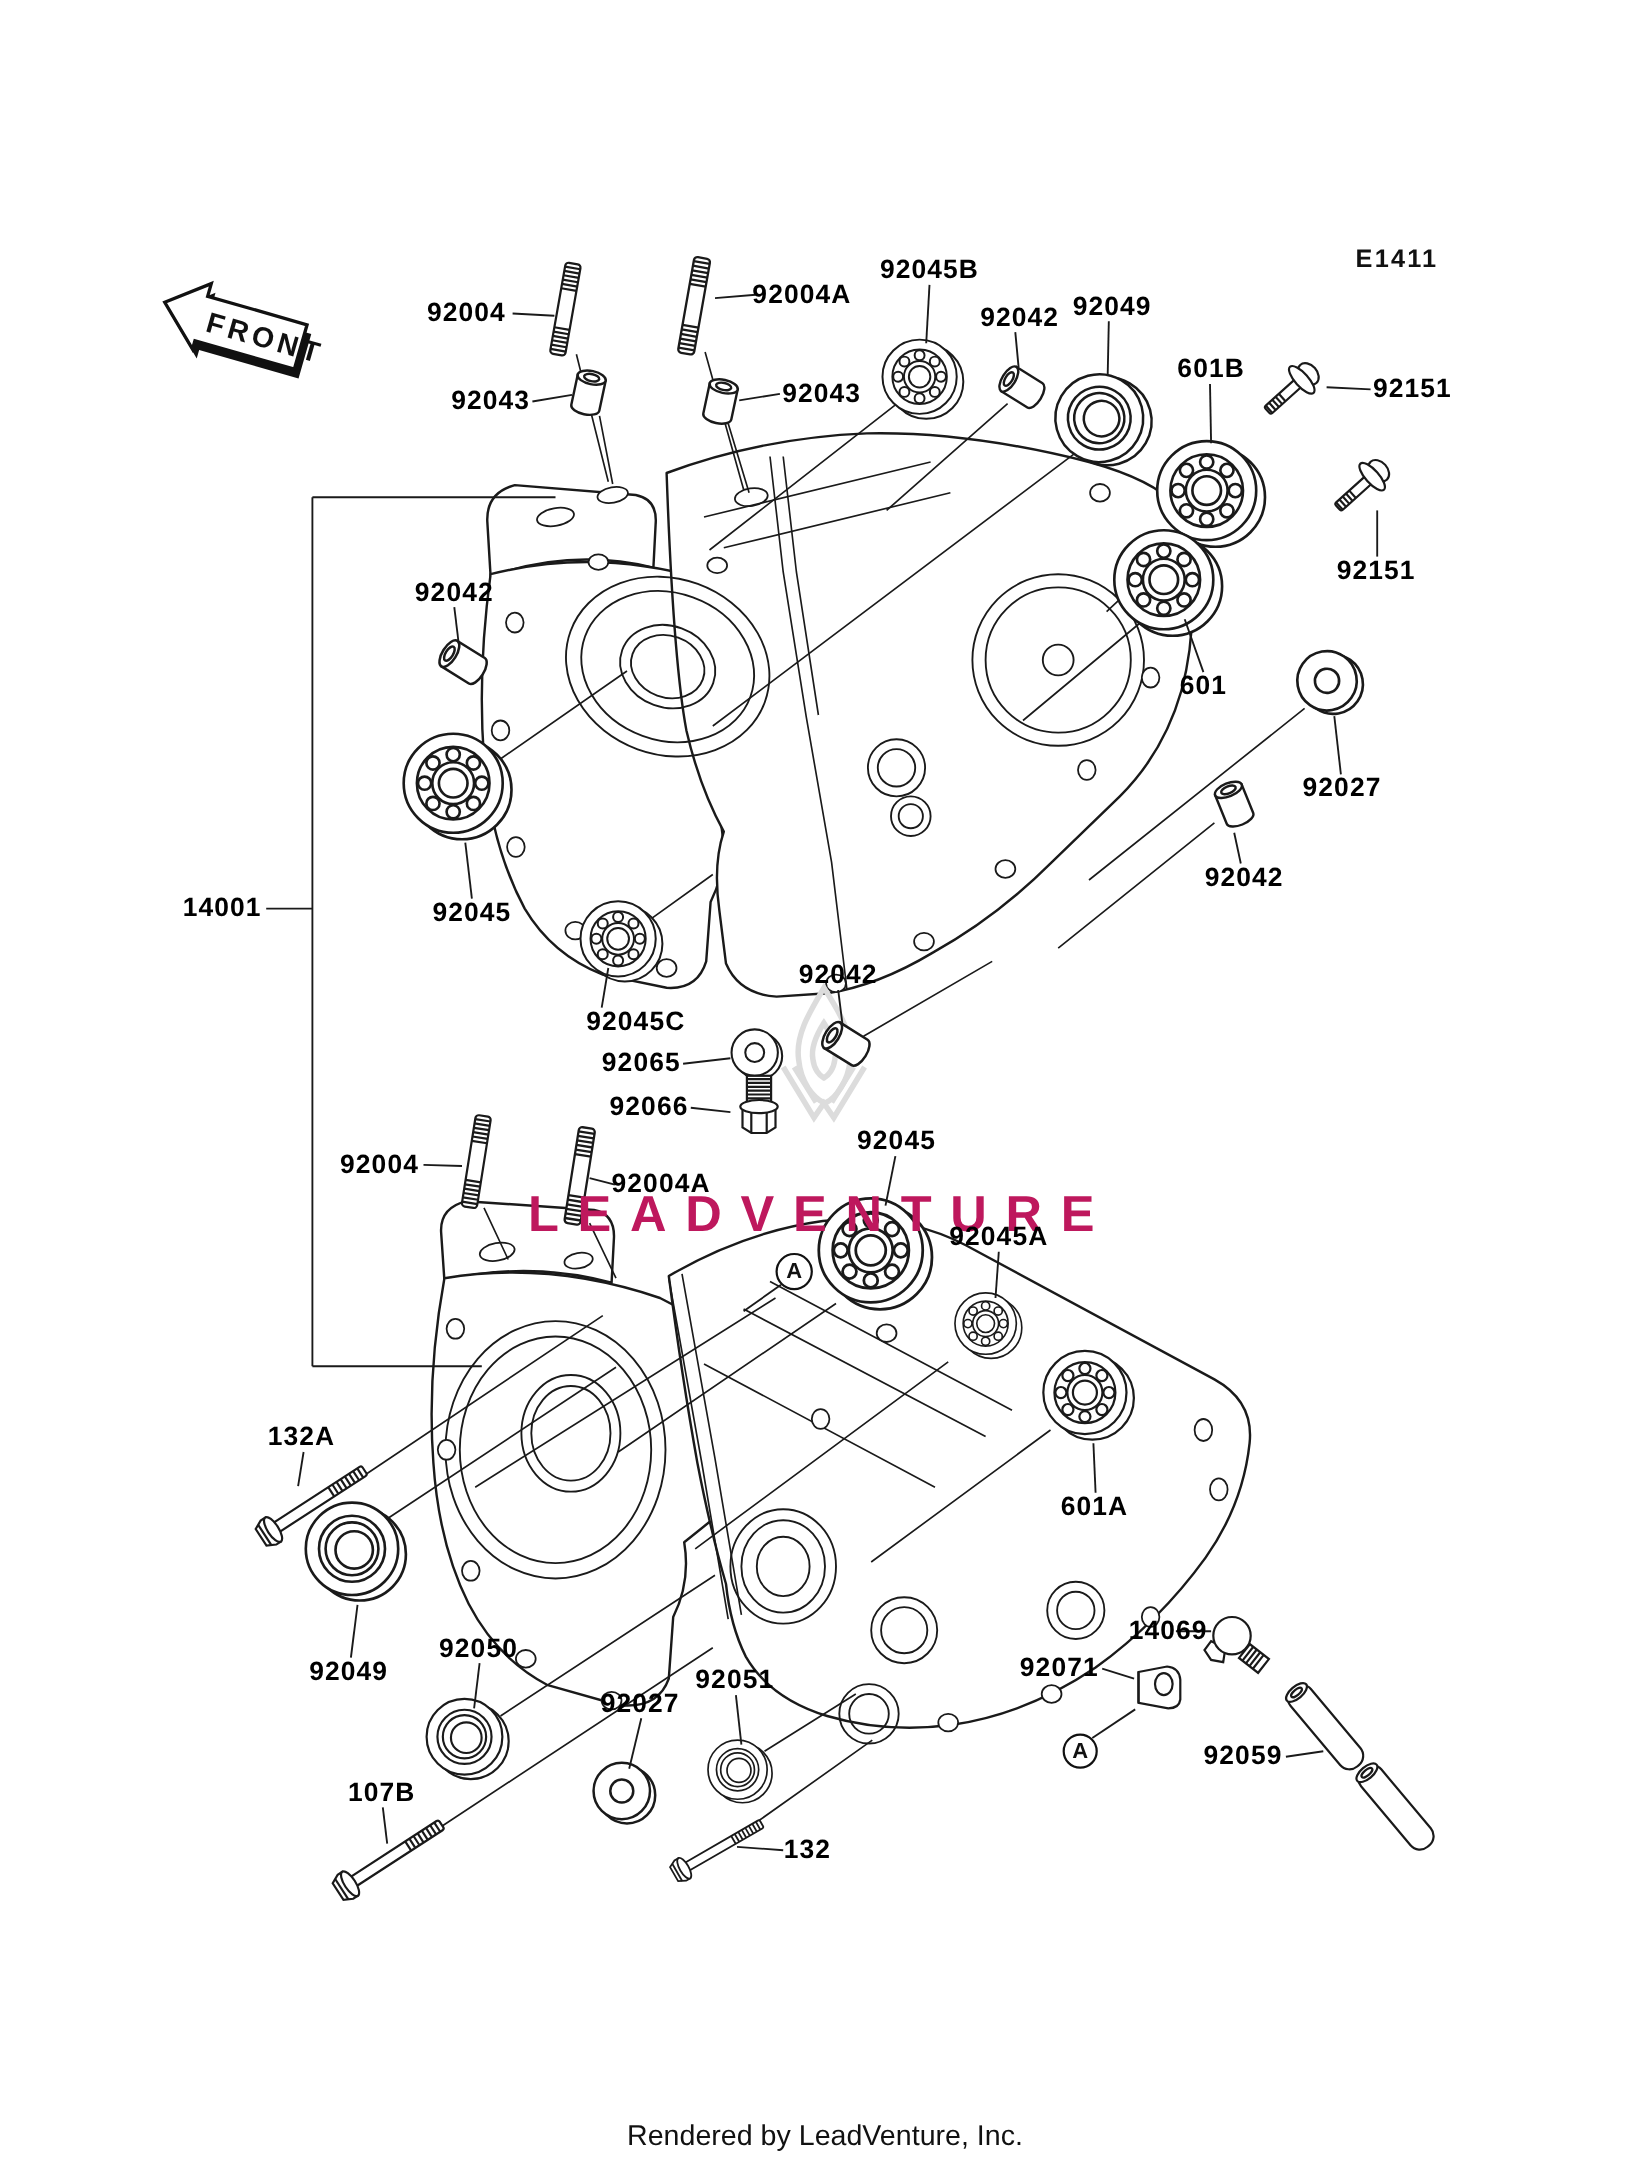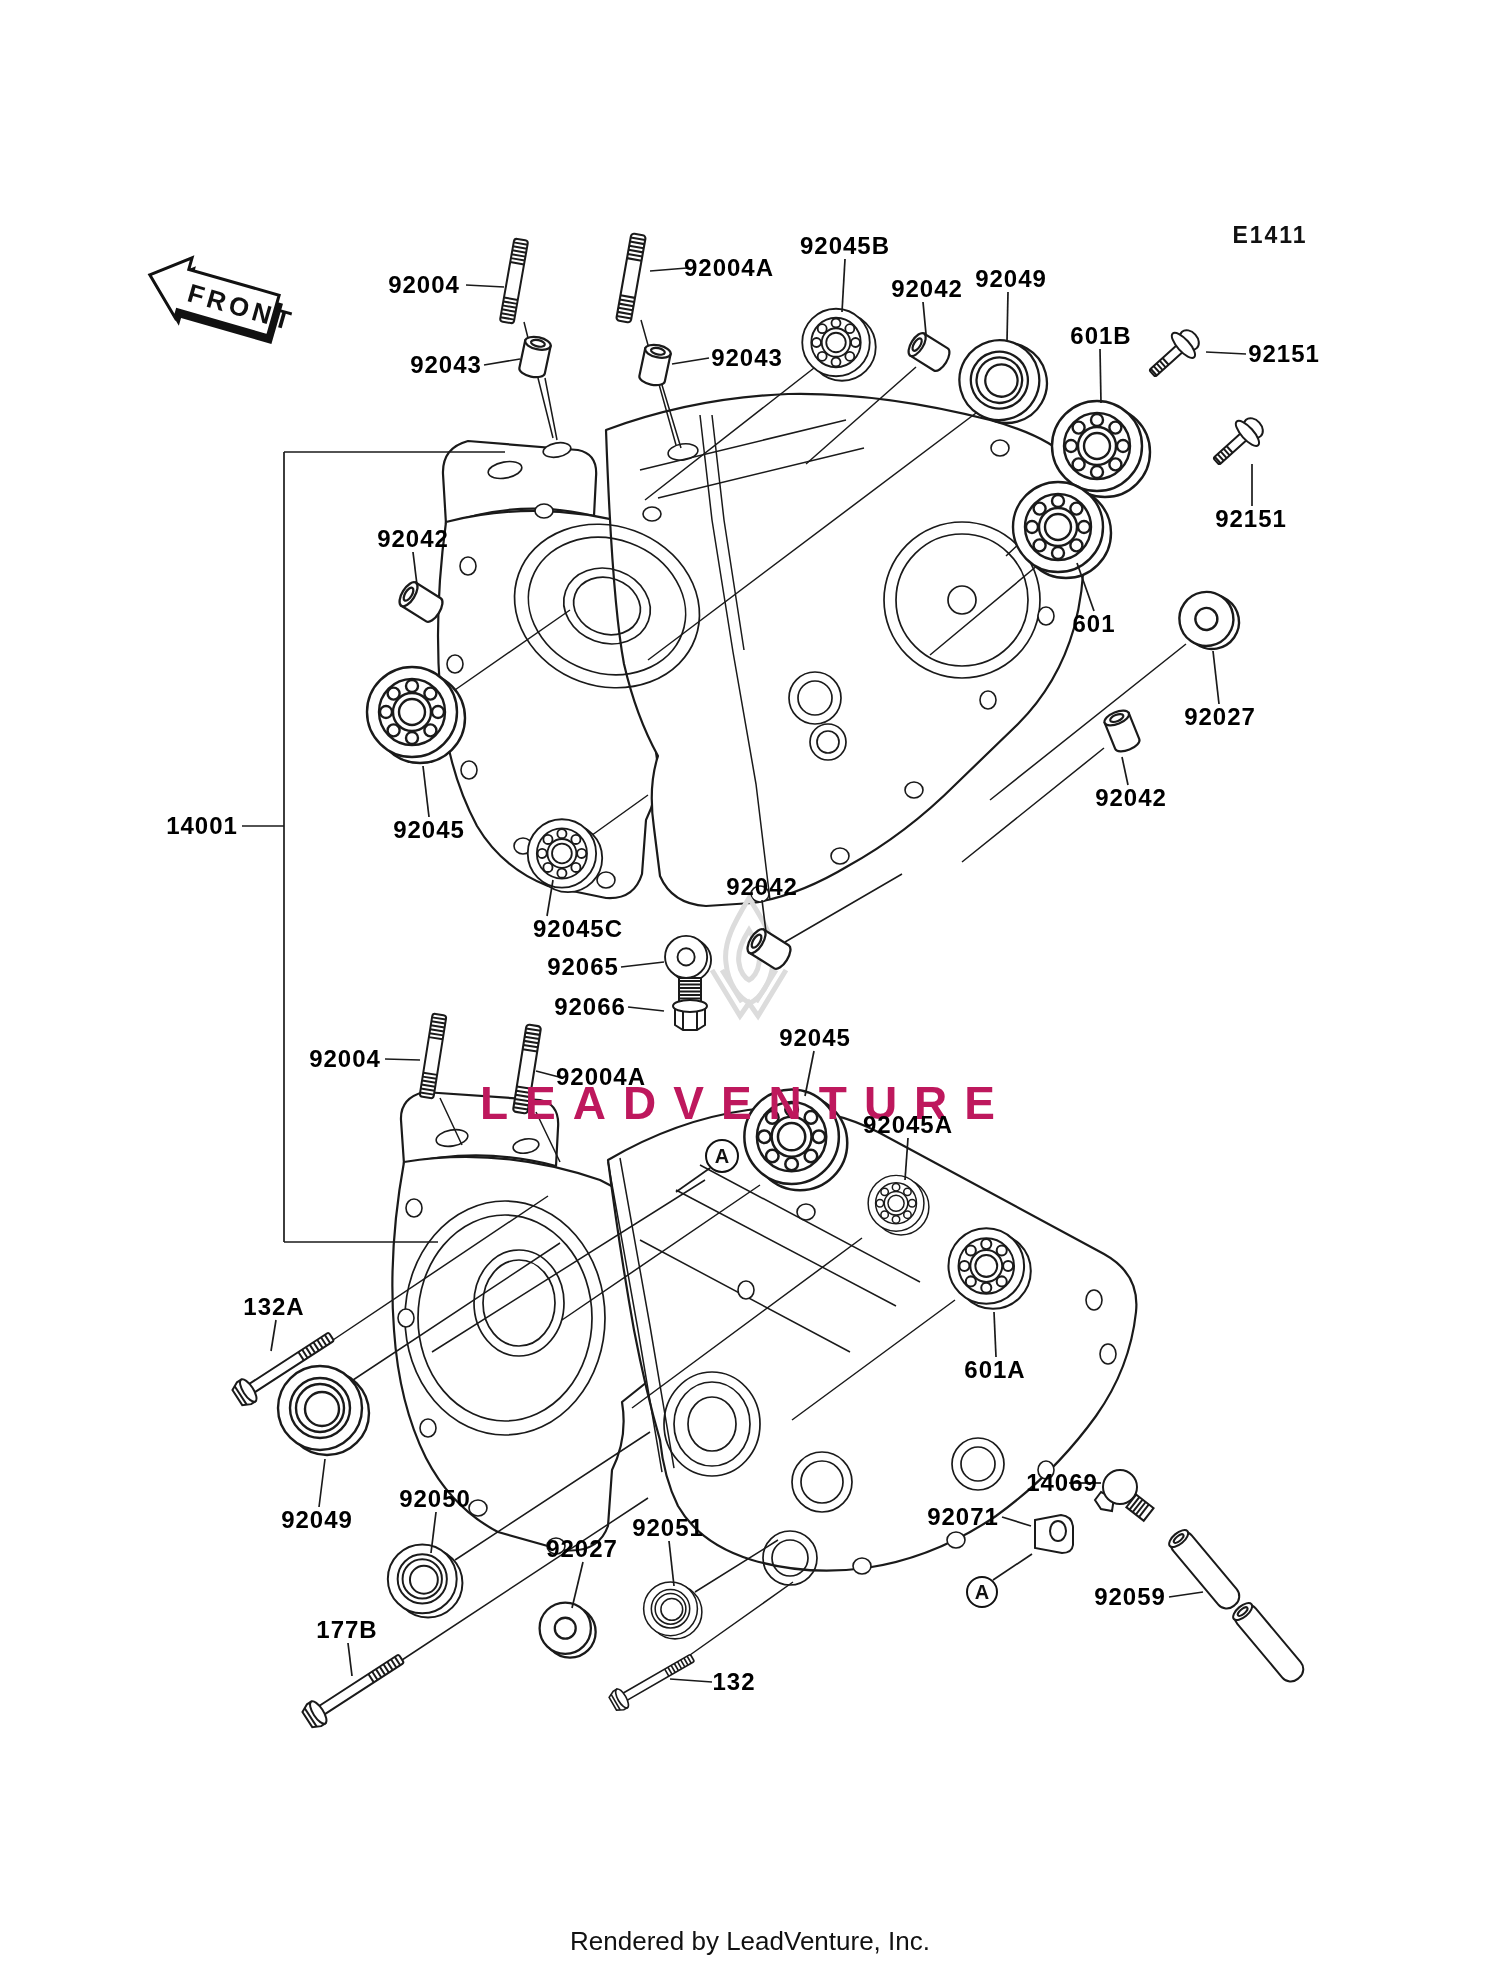--- a/index.html
+++ b/index.html
@@ -317,17 +317,17 @@
     <div class="part-label" style="left: 908px; top: 1125px;">92045A</div>
     <div class="part-label" style="left: 995px; top: 1370px;">601A</div>
     <div class="part-label" style="left: 274px; top: 1307px;">132A</div>
     <div class="part-label" style="left: 317px; top: 1520px;">92049</div>
     <div class="part-label" style="left: 435px; top: 1499px;">92050</div>
     <div class="part-label" style="left: 668px; top: 1528px;">92051</div>
     <div class="part-label" style="left: 582px; top: 1549px;">92027</div>
     <div class="part-label" style="left: 1030px; top: 1483px; margin-left: 32px;">14069</div>
     <div class="part-label" style="left: 963px; top: 1517px;">92071</div>
     <div class="part-label" style="left: 1130px; top: 1597px;">92059</div>
-    <div class="part-label" style="left: 347px; top: 1630px;">177B</div>
+    <div class="part-label" style="left: 347px; top: 1630px;">107B</div>
     <div class="part-label" style="left: 734px; top: 1682px;">132</div>
     <div class="callout" style="left: 722px; top: 1156px; width: 34px; height: 34px;">A</div>
     <div class="callout" style="left: 982px; top: 1592px; width: 32px; height: 32px;">A</div>
   </div>
 
 </body></html>

